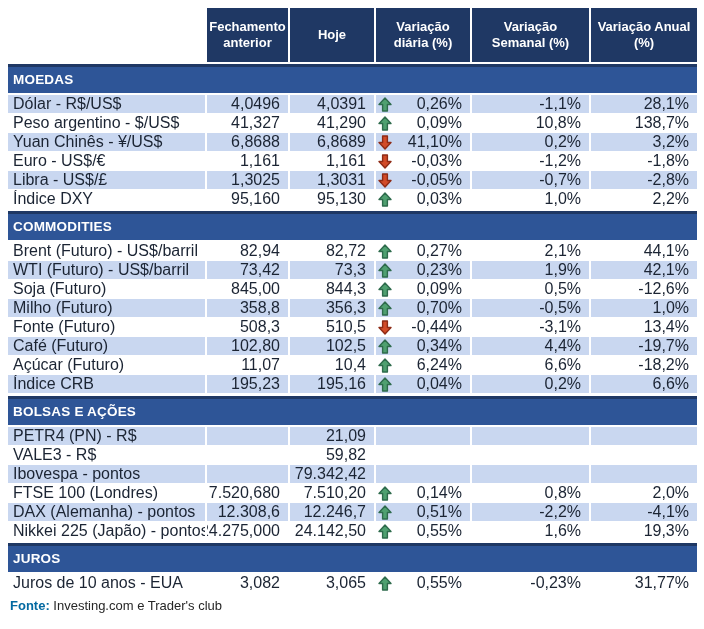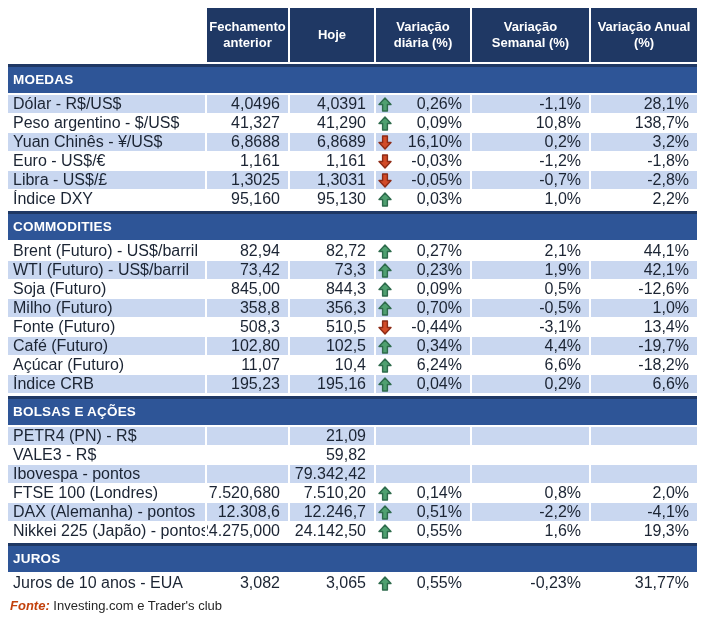--- a/index.html
+++ b/index.html
@@ -49,21 +49,21 @@
   }
   .cell.num{justify-content:flex-end;}
   .cell.label-cell{padding-left:5px;}
   .data-row.shaded .cell{background:var(--row-shaded);}
   .cell.diaria{padding-left:2px;}
   .cell.diaria .val{margin-left:auto;}
   .arrow-wrap{width:15px;height:16px;display:flex;align-items:center;flex:0 0 auto;}
   .arrow-wrap svg{display:block;}
   
   .footer{font-size:13px;padding:5px 0 0 2px;color:#262626;}
-  .footer b{color:#c2410c;font-style:italic;}
+  .footer b{color:#0369a1;}
 </style>
 </head>
 <body>
 
 <div class="sheet">
 
   <div class="grid-row header-row">
     <div class="header-spacer"></div>
     <div class="header-cell">Fechamento anterior</div>
     <div class="header-cell">Hoje</div>
@@ -107,21 +107,21 @@
       <div class="grid-row data-row shaded">
     <div class="cell label-cell">Yuan Chinês - ¥/US$</div>
     <div class="cell num">6,8688</div>
     <div class="cell num">6,8689</div>
     <div class="cell diaria">
       <span class="arrow-wrap">
             <svg width="14" height="15" viewBox="0 0 14 15">
               <path d="M7 14 L1 7.5 L4.6 7.5 L4.6 1 L9.4 1 L9.4 7.5 L13 7.5 Z" fill="#D24B28" stroke="#8E2B16" stroke-width="1.4" stroke-linejoin="round"></path>
             </svg>
           </span>
-      <span class="val">16,10%</span>
+      <span class="val">41,10%</span>
     </div>
     <div class="cell num">0,2%</div>
     <div class="cell num">3,2%</div>
   </div>
       <div class="grid-row data-row">
     <div class="cell label-cell">Euro - US$/€</div>
     <div class="cell num">1,161</div>
     <div class="cell num">1,161</div>
     <div class="cell diaria">
       <span class="arrow-wrap">

